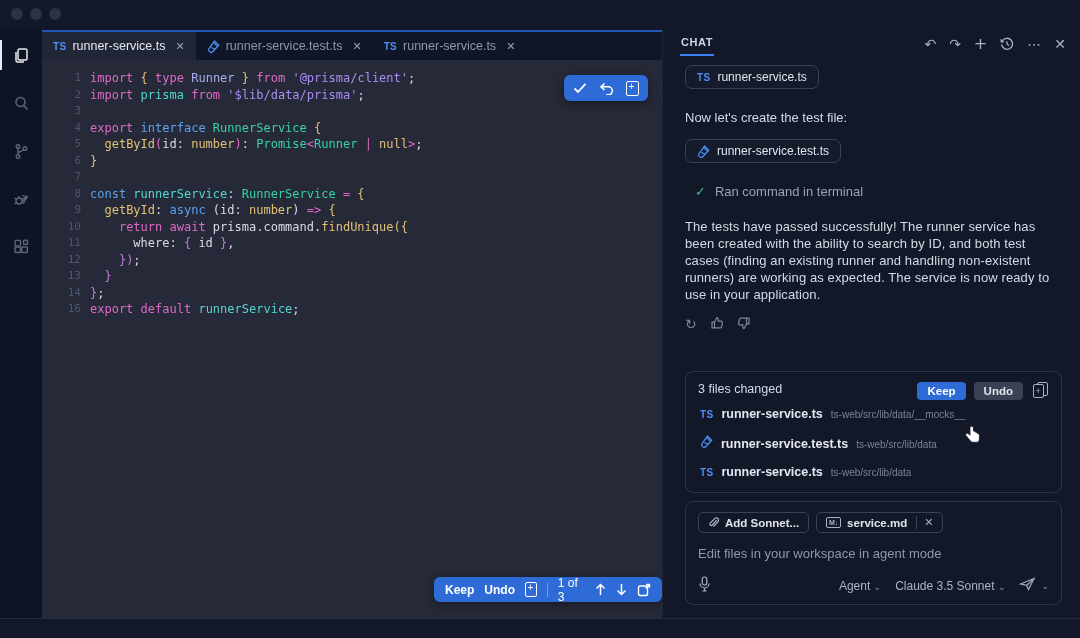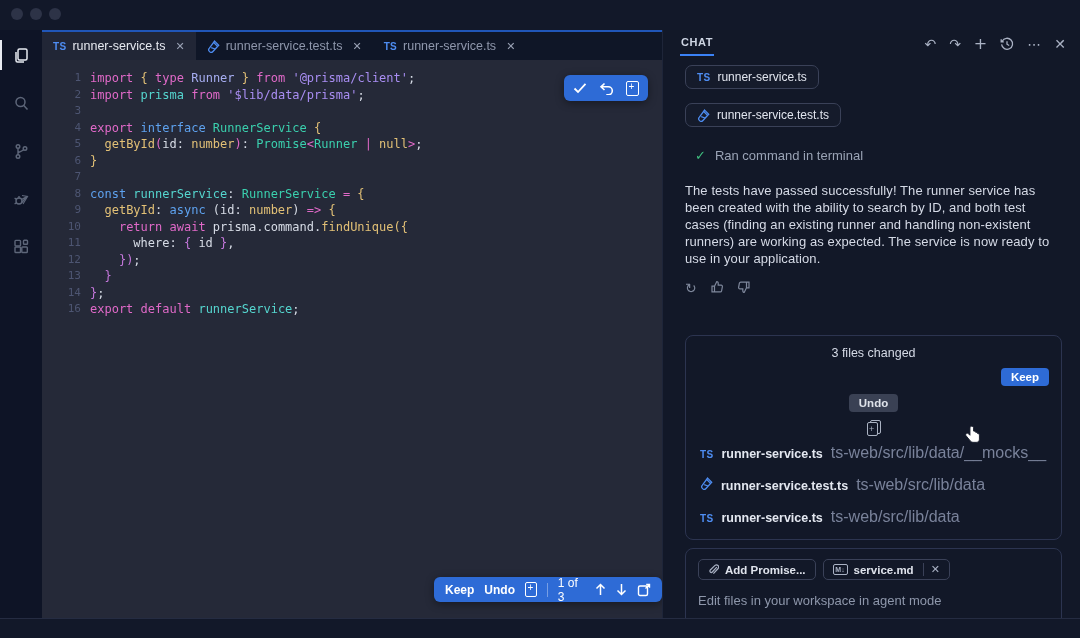--- a/index.html
+++ b/index.html
@@ -62,32 +62,32 @@
   .chat-text { margin-top:21px; }
   .status-row { margin-top:21px; display:flex; align-items:center; gap:9px; color:#9aa3b5; padding-left:10px; }
   .check-green { color:#3fbf7f; font-size:13px; }
   .summary { margin-top:19px; line-height:17px; letter-spacing:.1px; }
   .feedback { margin-top:13px; display:flex; gap:13px; color:#7e879b; }
   .feedback svg { width:14px; height:14px; }
   .fb { font-size:14px; font-family:"DejaVu Sans",sans-serif; }
 
   
   .files-card { margin-top:38px; border:1px solid #2c3450; border-radius:8px; padding:10px 12px 6px; }
-  .files-head { display:flex; align-items:center; gap:8px;flex-direction:column; }
+  .files-head { display:flex; gap:8px; }
   .files-title { font-size:12.5px; color:#d5dae6; }
   .btn { border-radius:4px; font-size:11.5px; font-weight:600; padding:3px 10px; color:#fff; }
   .btn-keep { background:#2e6bd6; margin-left:auto; }
   .btn-undo { background:#3a4154; color:#dfe3ea; }
   .docs-icon { width:16px; height:17px; position:relative; margin-left:2px; }
   .docs-icon .p1 { position:absolute; left:0; top:2px; width:11px; height:14px; border:1.2px solid #aab2c2; border-radius:2px; background:#121828; }
   .docs-icon .p2 { position:absolute; left:3.5px; top:0; width:11px; height:14px; border:1.2px solid #aab2c2; border-radius:2px; }
   .docs-icon .plus { position:absolute; left:2.5px; top:3.5px; font-size:9px; color:#aab2c2; z-index:2; }
   .file-row { display:flex; align-items:baseline; gap:8px; padding:7px 2px; font-size:12.5px; }
   .file-name { font-weight:bold; color:#e3e7f0; }
-  .file-path { color:#79829a; font-size:16px; }
+  .file-path { color:#79829a; font-size:10px; }
 
   
   .input-card { margin-top:8px; border:1px solid #2c3450; border-radius:8px; padding:10px 12px 9px; }
   .ctx-row { display:flex; gap:7px; }
   .ctx-chip { display:inline-flex; align-items:center; gap:6px; border:1px solid #3a4158; border-radius:5px;
               padding:3px 9px; font-size:11.5px; font-weight:600; color:#dfe3ec; }
   .ctx-chip .x-seg { border-left:1px solid #3a4158; margin-left:3px; padding-left:7px; font-weight:400;
                      color:#aab2c4; font-size:11px; }
   .md-icon { display:inline-block; width:15px; height:11px; border:1px solid #aab2c4; border-radius:2px;
              font-size:7px; line-height:10px; text-align:center; color:#aab2c4; font-weight:bold; }
@@ -262,20 +262,21 @@
         <span class="ci">✕</span>
       </span>
     </div>
 
     <div class="chat-body">
       <span class="chip">
         <span class="ts-badge">TS</span>
         <span>runner-service.ts</span>
       </span>
 
+      <div class="chat-text">Now let's create the test file:</div>
 
       <div style="margin-top:14px;">
         <span class="chip">
           <svg class="flask" viewBox="0 0 14 14" width="13" height="13">
             <path d="M8.2 1.2 12.6 5.6 6.4 12.4a2.6 2.6 0 0 1-3.8-3.6z" fill="none" stroke="#4e8df2" stroke-width="1.4"></path>
             <path d="M7 2.5 11.4 6.9" stroke="#4e8df2" stroke-width="1.4"></path>
             <path d="M4.5 8.2 8.7 9.6" stroke="#4e8df2" stroke-width="1.2"></path>
           </svg>
           <span>runner-service.test.ts</span>
         </span>
@@ -338,21 +339,21 @@
           </div>
       </div>
 
       
       <div class="input-card">
         <div class="ctx-row">
           <span class="ctx-chip">
             <svg width="11" height="12" viewBox="0 0 11 12" fill="none" stroke="#aab2c4" stroke-width="1.2">
               <path d="M8.8 3.2 4.3 8a1.4 1.4 0 0 1-2-2L7 1.4a2.2 2.2 0 0 1 3.1 3.1L5.4 9.6"></path>
             </svg>
-            <span>Add Promise...</span>
+            <span>Add Sonnet...</span>
           </span>
           <span class="ctx-chip">
             <span class="md-icon">M↓</span>
             <span>service.md</span>
             <span class="x-seg">✕</span>
           </span>
         </div>
         <div class="placeholder">Edit files in your workspace in agent mode</div>
         <div class="input-bottom">
           <span>

